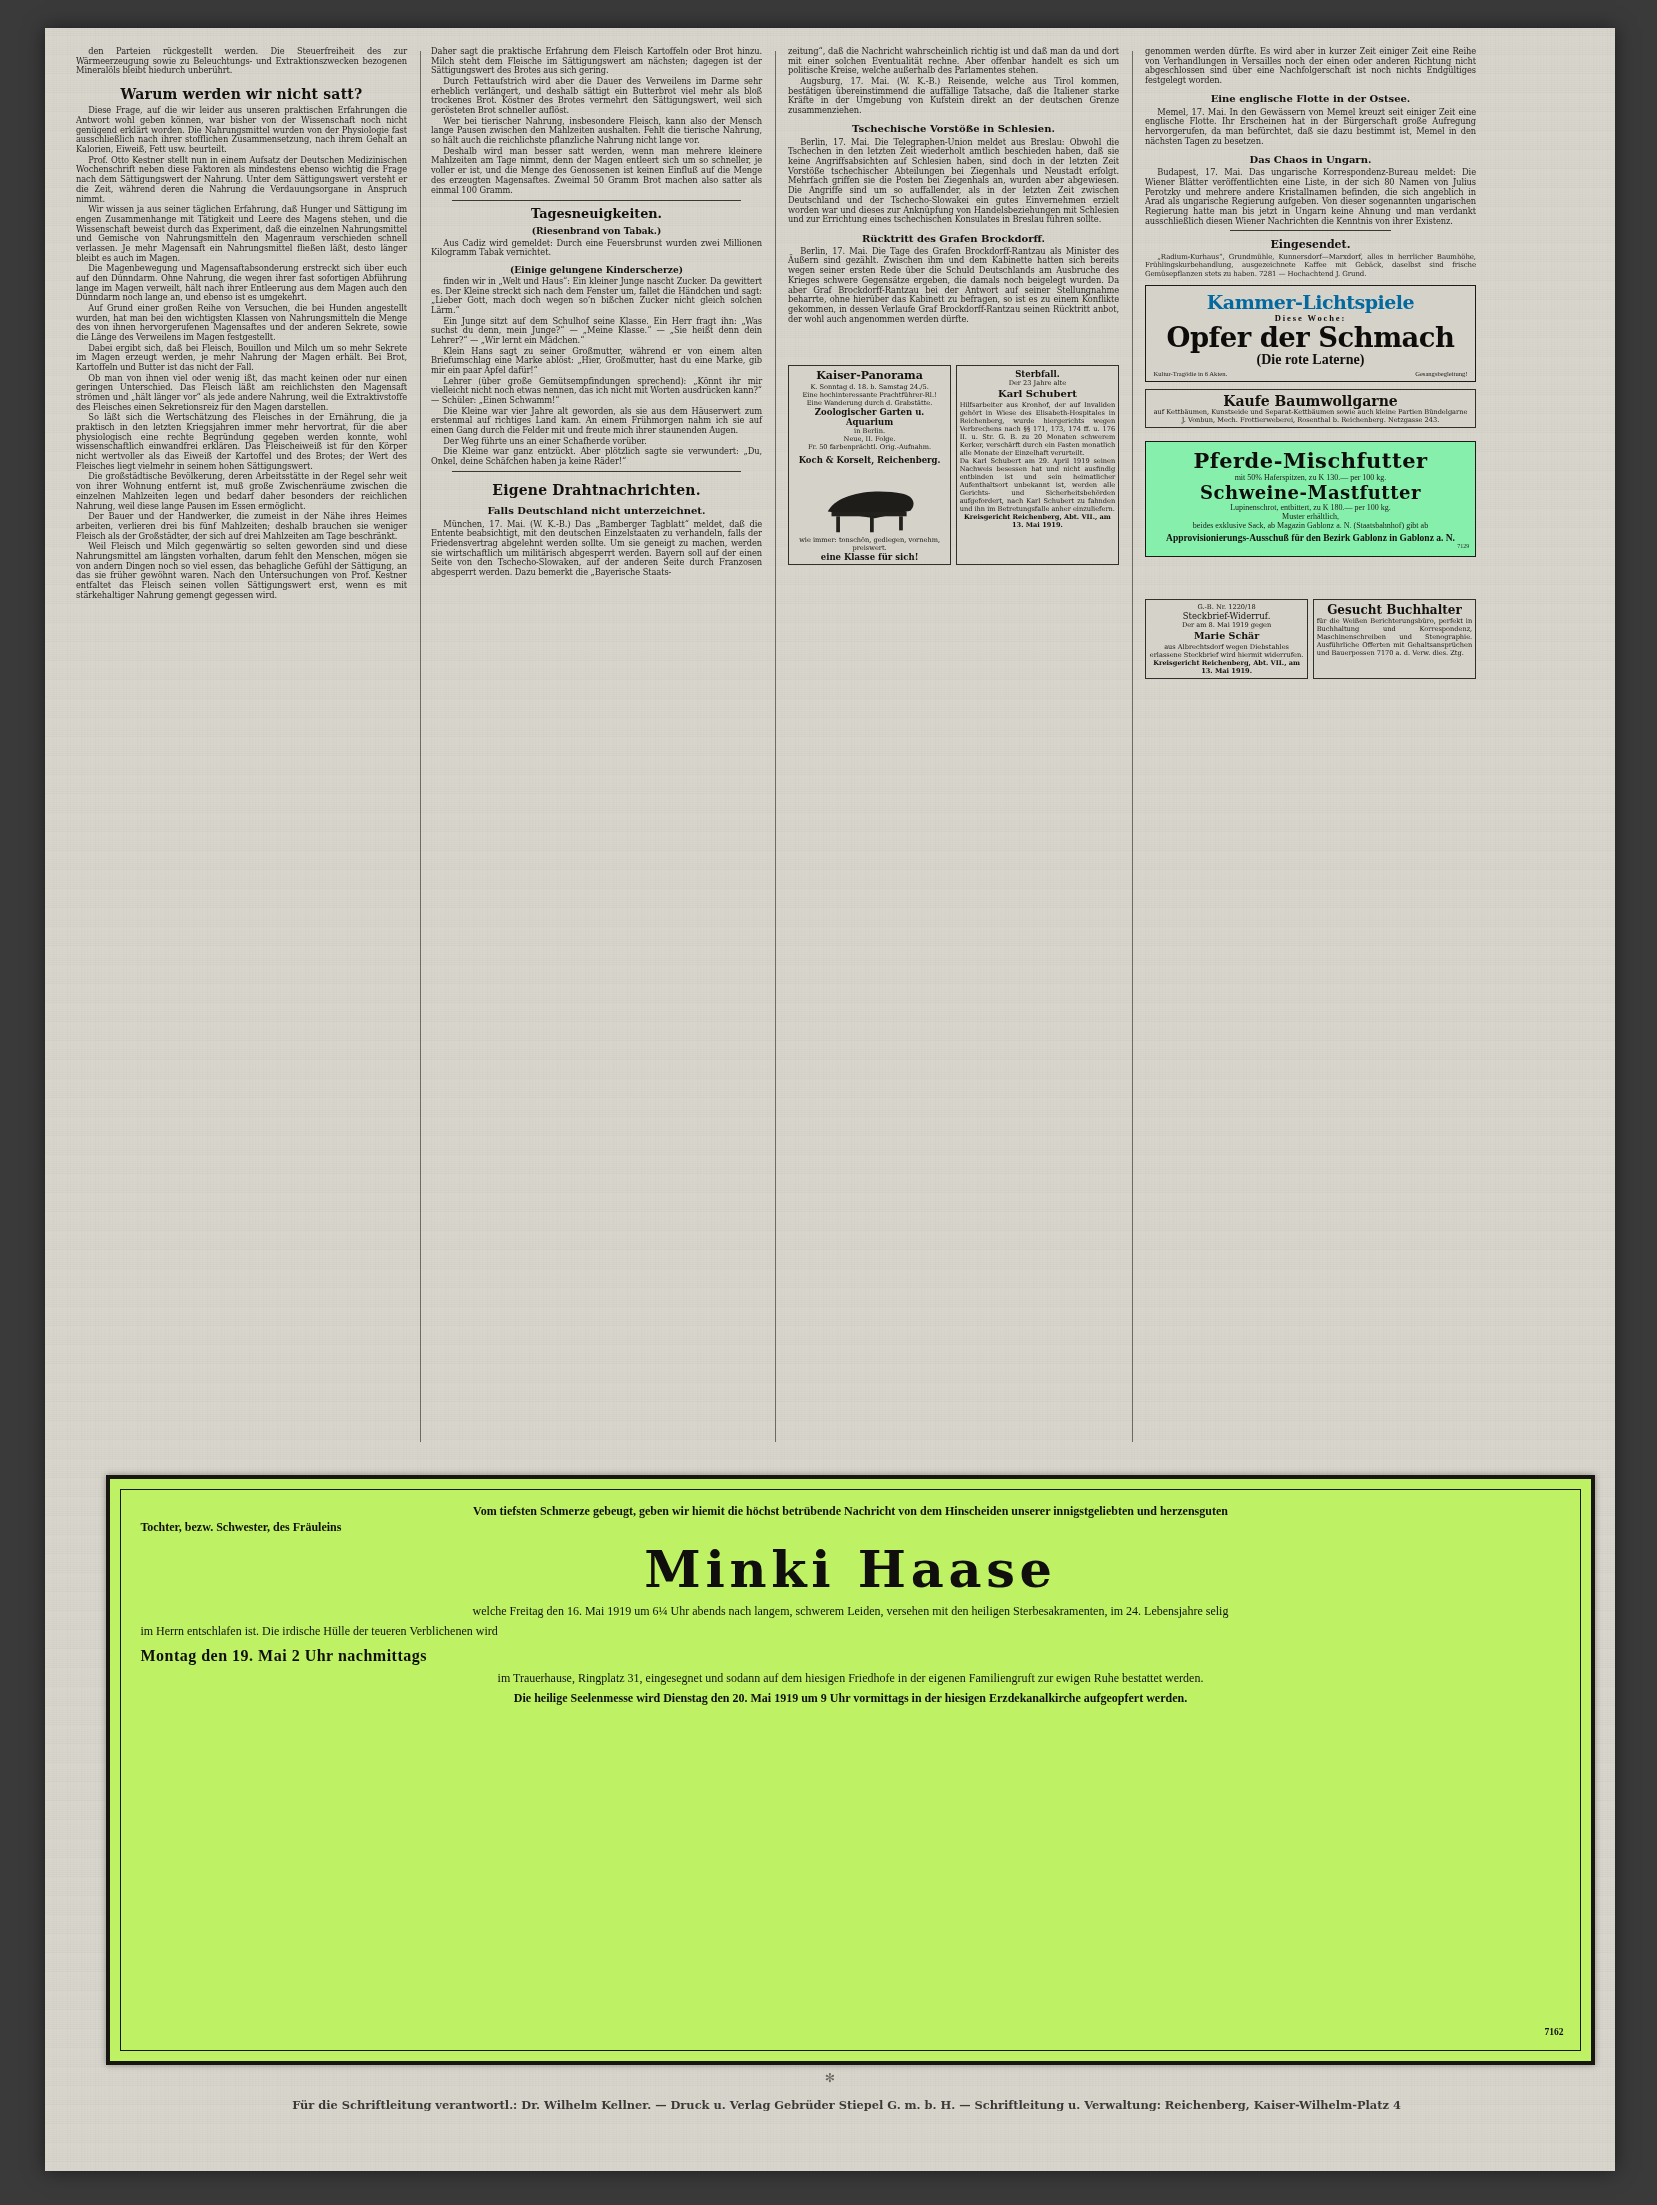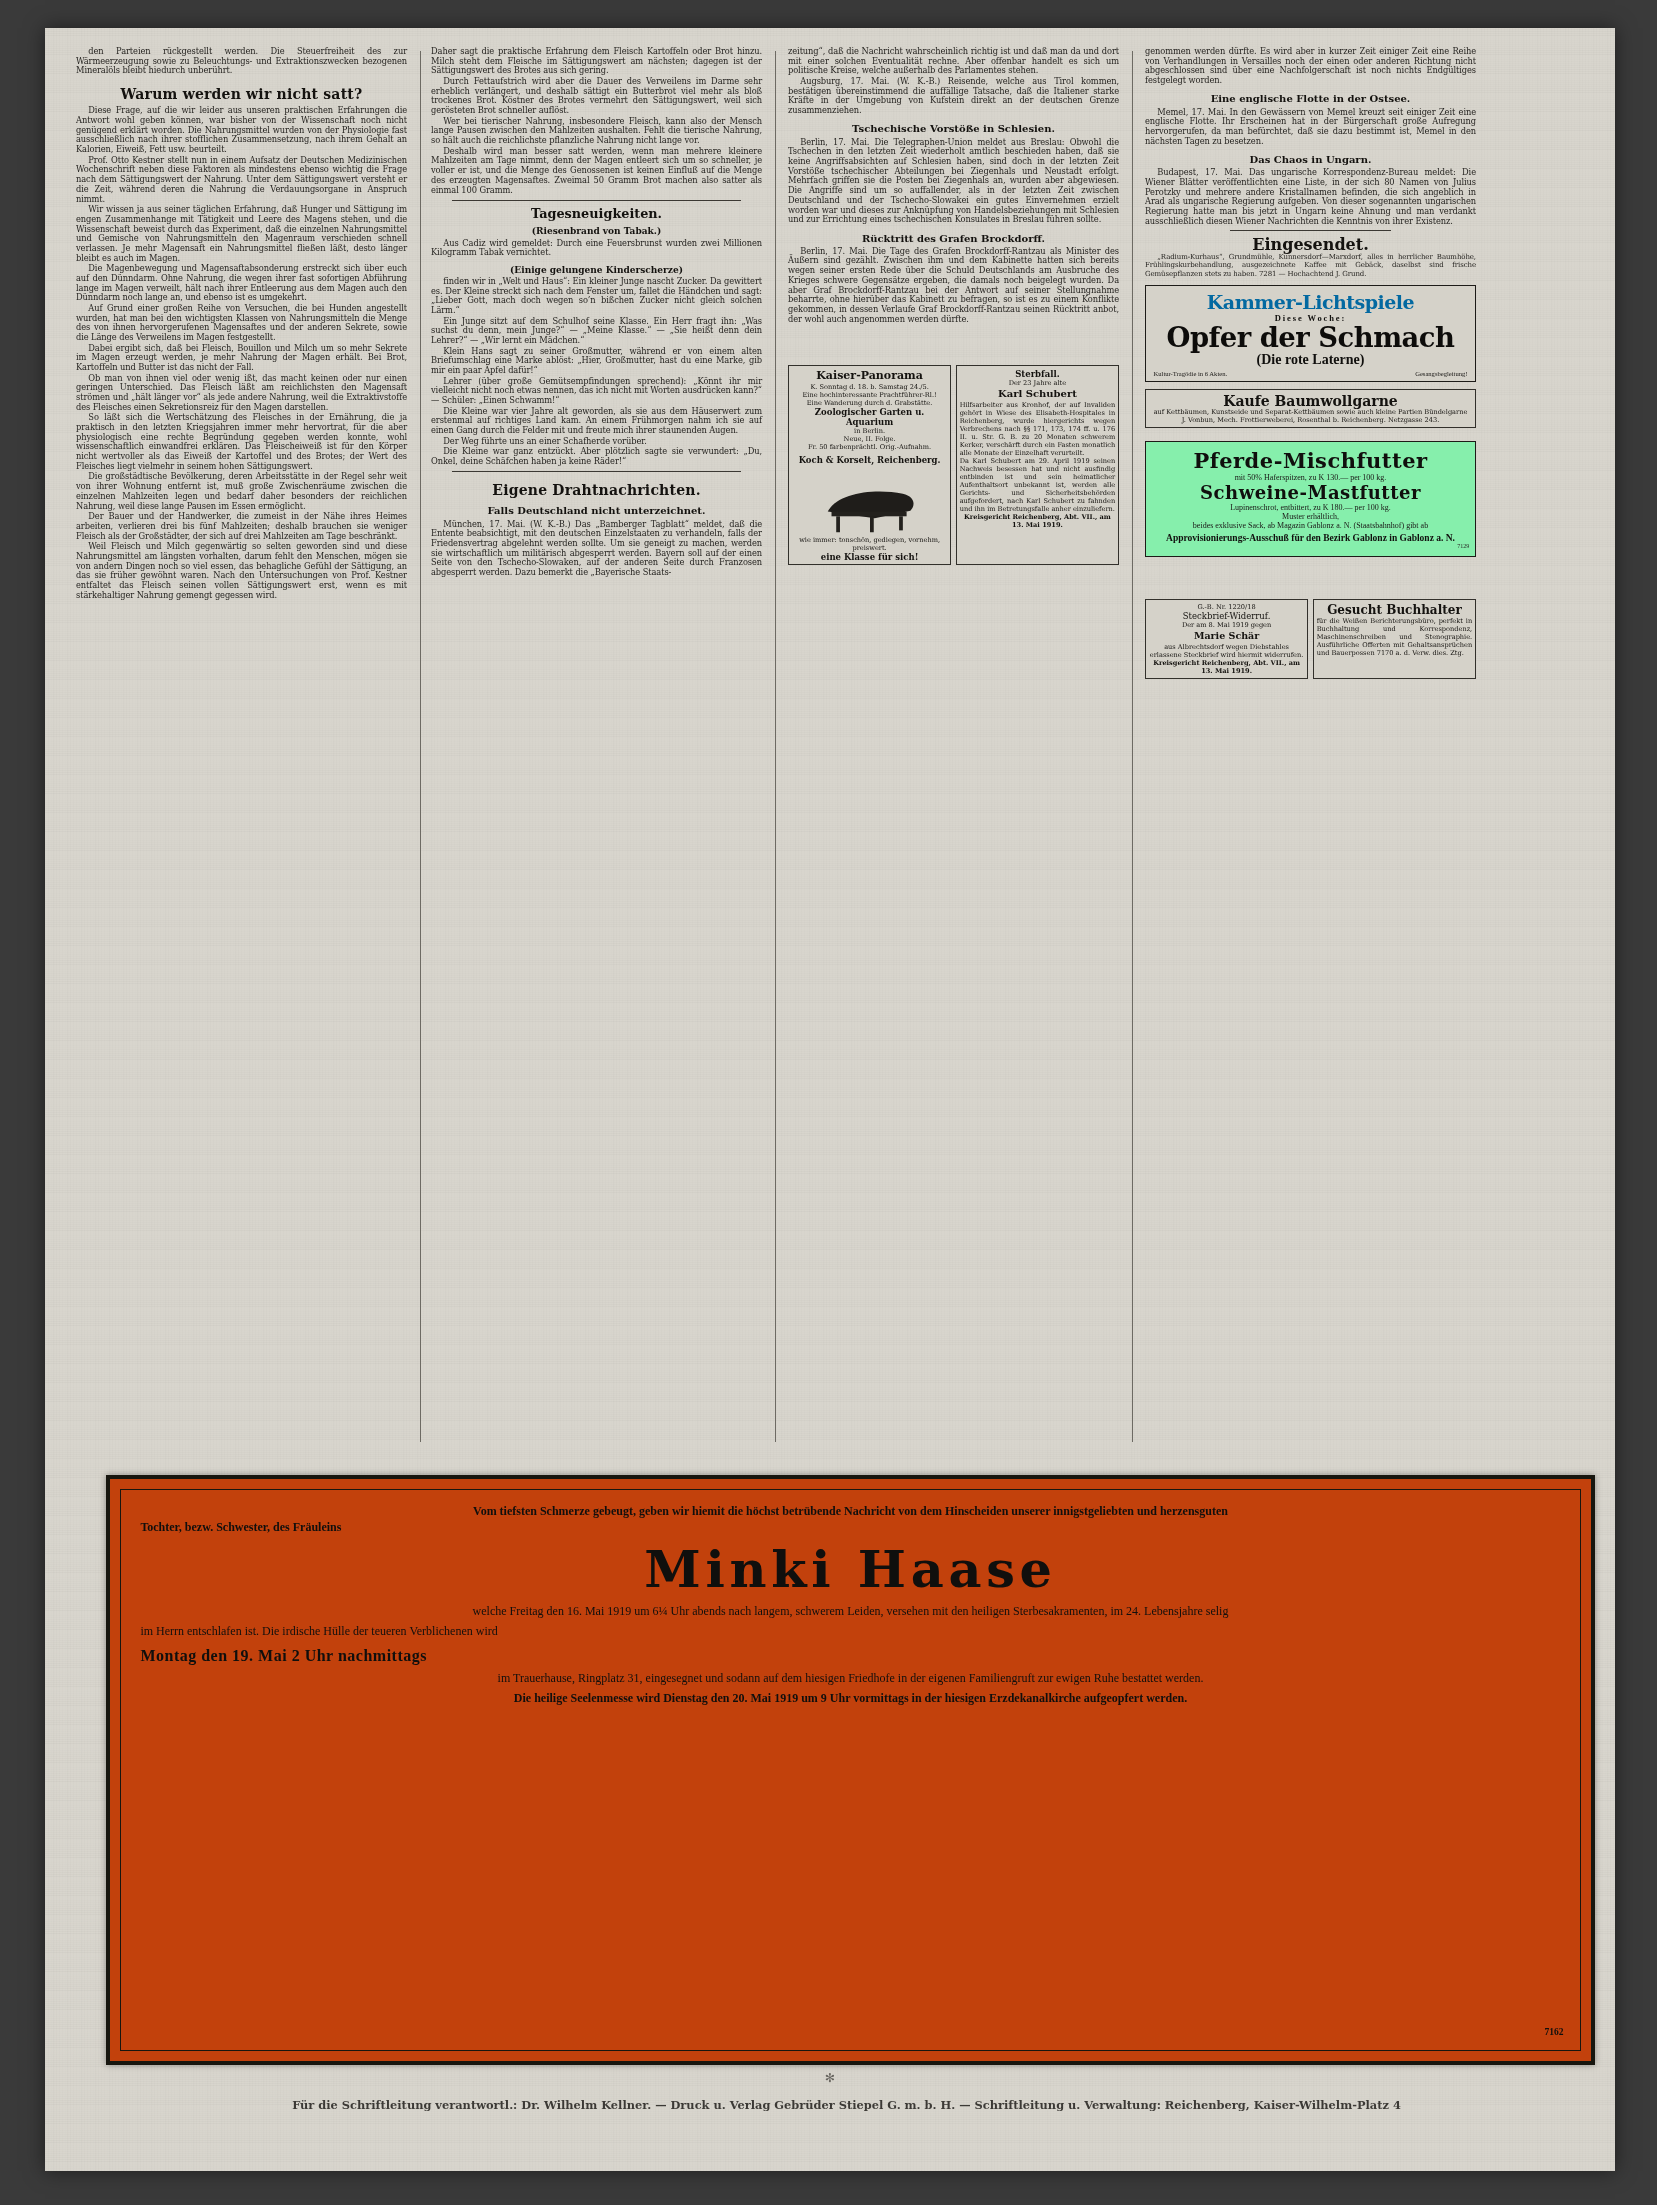--- a/index.html
+++ b/index.html
@@ -43,21 +43,21 @@
   .kino .k1{font-size:19px;font-weight:700;font-family:"DejaVu Serif",serif;color:#0369a1;letter-spacing:-0.5px;}
   .kino .k2{font-size:8.5px;font-weight:700;color:#100f0d;letter-spacing:1.9px;}
   .kino .k3{font-size:27.4px;font-weight:700;font-family:"DejaVu Serif",serif;color:#0d0c0a;letter-spacing:-0.5px;line-height:29px;}
   .kino .k4{font-size:14px;font-weight:700;color:#100f0d;}
   .kino .k5{font-size:6.6px;display:flex;justify-content:space-between;padding:1.9px 2.8px 0;color:#1a1816;}
   
   .adrow{display:flex;gap:4.7px;}
   .adcell{flex:1;border:0.9px solid #32302b;padding:2.8px;background:#d5d2c9;text-align:center;margin-top:36px;}
   .piano{height:71px;display:flex;align-items:flex-end;justify-content:center;}
   
-  .obit{position:absolute;left:61px;top:1447px;width:1481px;height:582px;background:#c2410c;
+  .obit{position:absolute;left:61px;top:1447px;width:1481px;height:582px;background:#bef264;
         border:4.7px solid #17160f;box-shadow:0 0 6.6px rgba(0,0,0,.35);}
   .obit-in{position:absolute;inset:10.4px;border:1.4px solid #17160f;padding:12.3px 19px;}
   .ob-t{font-family:"Liberation Serif",serif;color:#100f0d;}
   .ob-lead{font-size:12px;line-height:16px;text-align:center;font-weight:700;}
   .ob-name{font-size:51px;line-height:57px;text-align:center;font-weight:700;letter-spacing:4.7px;
            font-family:"DejaVu Serif",serif;margin:6.6px 0 4.7px;}
   .ob-p{font-size:12px;line-height:17px;text-align:center;margin:2.8px 0;}
   .ob-date{font-size:16px;line-height:21px;text-align:left;font-weight:700;letter-spacing:0.5px;margin:5.7px 0 3.8px;}
   .ob-sig{display:flex;justify-content:space-between;align-items:flex-start;margin-top:16px;padding:0 24px;}
   .ob-sigL{text-align:center;}
@@ -165,21 +165,21 @@
         </div>
       </div>
 
       <div class="col c4">
         <p class="bdy ni">genommen werden dürfte. Es wird aber in kurzer Zeit einiger Zeit eine Reihe von Verhandlungen in Versailles noch der einen oder anderen Richtung nicht abgeschlossen sind über eine Nachfolgerschaft ist noch nichts Endgültiges festgelegt worden.</p>
         <h3 class="shd">Eine englische Flotte in der Ostsee.</h3>
         <p class="bdy">Memel, 17. Mai. In den Gewässern von Memel kreuzt seit einiger Zeit eine englische Flotte. Ihr Erscheinen hat in der Bürgerschaft große Aufregung hervorgerufen, da man befürchtet, daß sie dazu bestimmt ist, Memel in den nächsten Tagen zu besetzen.</p>
         <h3 class="shd">Das Chaos in Ungarn.</h3>
         <p class="bdy">Budapest, 17. Mai. Das ungarische Korrespondenz-Bureau meldet: Die Wiener Blätter veröffentlichten eine Liste, in der sich 80 Namen von Julius Perotzky und mehrere andere Kristallnamen befinden, die sich angeblich in Arad als ungarische Regierung aufgeben. Von dieser sogenannten ungarischen Regierung hatte man bis jetzt in Ungarn keine Ahnung und man verdankt ausschließlich diesen Wiener Nachrichten die Kenntnis von ihrer Existenz.</p>
         <div class="rule short"></div>
-        <h3 class="shd" style="font-size:16px">Eingesendet.</h3>
+        <h3 class="shd" style="font-size:11px">Eingesendet.</h3>
         <p class="bdy" style="font-size:7px;line-height:8.5px">„Radium-Kurhaus“, Grundmühle, Kunnersdorf—Marxdorf, alles in herrlicher Baumhöhe, Frühlingskurbehandlung, ausgezeichnete Kaffee mit Gebäck, daselbst sind frische Gemüsepflanzen stets zu haben. 7281 — Hochachtend J. Grund.</p>
 
         <div class="kino">
           <div class="k1">Kammer-Lichtspiele</div>
           <div class="k2">Diese Woche:</div>
           <div class="k3">Opfer der Schmach</div>
           <div class="k4">(Die rote Laterne)</div>
           <div class="k5">
             <span>Kultur-Tragödie in 6 Akten.</span>
             <span>Gesangsbegleitung!</span>

